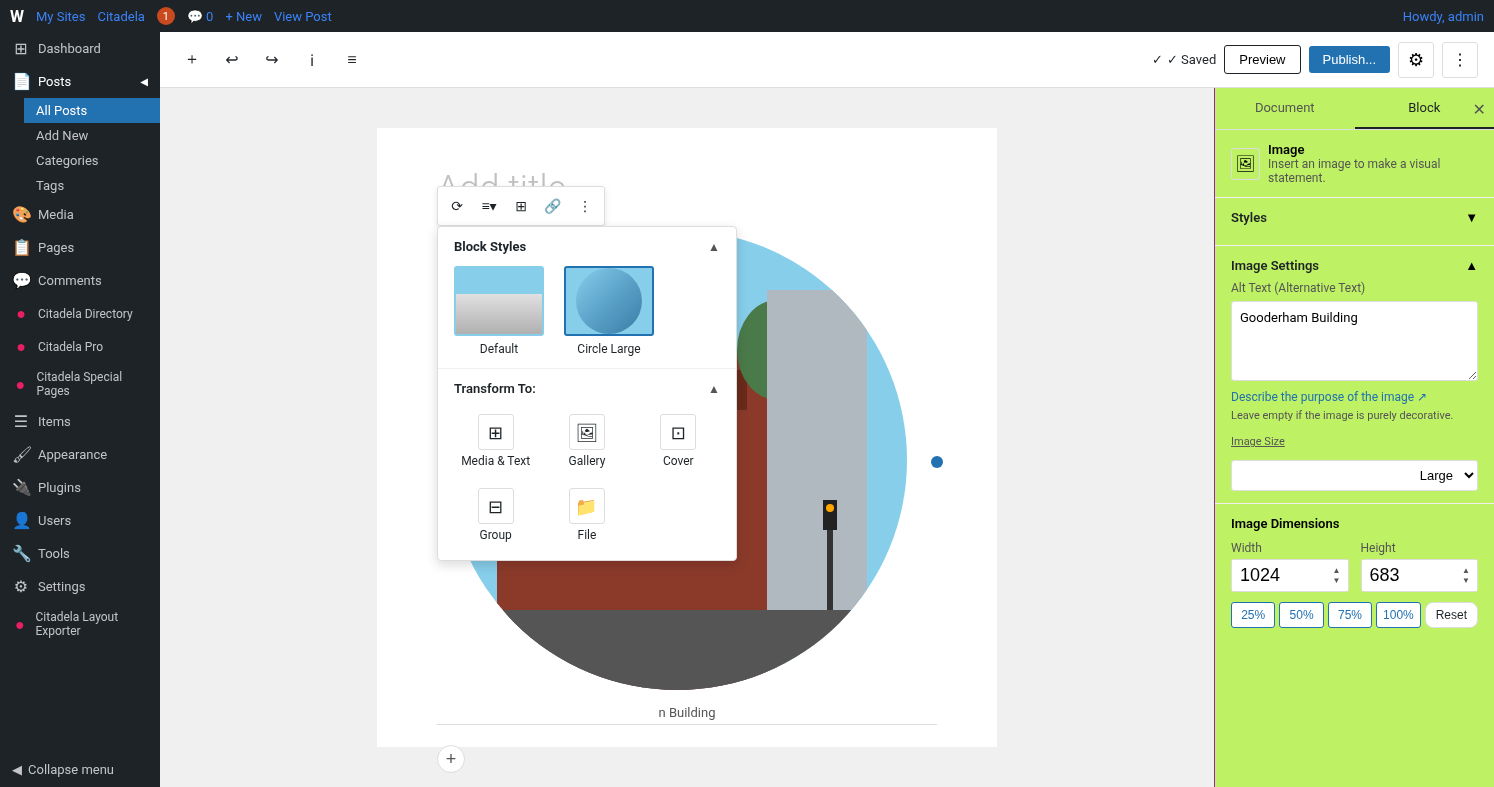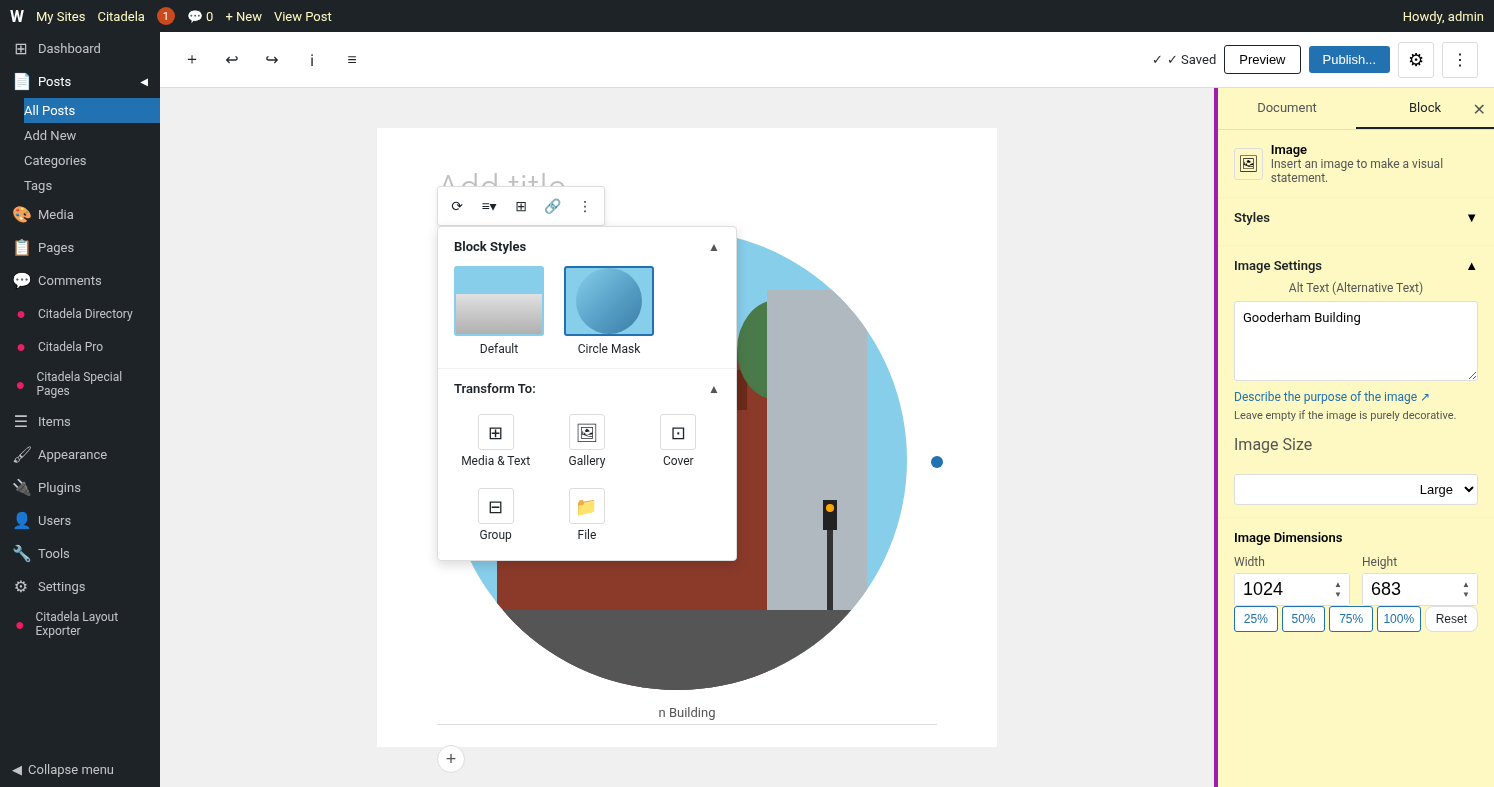--- a/index.html
+++ b/index.html
@@ -10,21 +10,21 @@
       background: #1d2327;
       color: #fff;
       height: 32px;
       display: flex;
       align-items: center;
       padding: 0 10px;
       gap: 12px;
       flex-shrink: 0;
       z-index: 100;
     }
-    .admin-bar a, .admin-bar span { color: #fef9c3; font-size: 13px; text-decoration: none; cursor: pointer; display: flex; align-items: center; gap: 4px; }
+    .admin-bar a, .admin-bar span { color: #3b82f6; font-size: 13px; text-decoration: none; cursor: pointer; display: flex; align-items: center; gap: 4px; }
     .admin-bar-right { margin-left: auto; color: #c3c4c7; }
 
     
     .app-body { display: flex; flex: 1; overflow: hidden; }
 
     
     .sidebar {
       width: 160px;
       background: #1d2327;
       color: #c3c4c7;
@@ -39,21 +39,21 @@
       gap: 8px;
       padding: 7px 12px;
       cursor: pointer;
       color: #c3c4c7;
       font-size: 13px;
       text-decoration: none;
     }
     .sidebar-item.active { background: #2271b1; color: #fff; }
     .sidebar-item.active-parent { color: #fff; }
     .sidebar-sub { padding-left: 24px; }
-    .sidebar-sub .sidebar-item { font-size: 13px; padding: 5px 0; }
+    .sidebar-sub .sidebar-item { font-size: 13px; padding: 5px 12px; }
     .sidebar-icon { font-size: 16px; width: 18px; text-align: center; }
     .sidebar-arrow { margin-left: auto; font-size: 10px; }
 
     .collapse-menu {
       padding: 10px 12px;
       color: #c3c4c7;
       cursor: pointer;
       font-size: 13px;
       display: flex;
       align-items: center;
@@ -299,22 +299,22 @@
       border-radius: 50%;
       position: absolute;
       right: -6px; top: 50%;
       transform: translateY(-50%);
       cursor: ew-resize;
     }
 
     
     .right-panel {
       width: 280px;
-      background: #fef9c3;
-      border-left: 4px solid #a21caf;
+      background: #bef264;
+      border-left: 1px solid #a21caf;
       flex-shrink: 0;
       display: flex;
       flex-direction: column;
       overflow-y: auto;
     }
     .panel-tabs {
       display: flex;
       border-bottom: 1px solid #ddd;
       flex-shrink: 0;
       position: relative;
@@ -367,21 +367,21 @@
     .panel-block-icon {
       width: 32px; height: 32px;
       border: 1px solid #ddd;
       border-radius: 3px;
       display: flex; align-items: center; justify-content: center;
       font-size: 16px;
     }
     .panel-block-name { font-size: 13px; font-weight: 600; }
     .panel-block-desc { font-size: 12px; color: #555; }
 
-    .alt-text-label { font-size: 12px; color: #555; margin-bottom: 6px; text-align: center; }
+    .alt-text-label { font-size: 12px; color: #555; margin-bottom: 6px; }
     .alt-text-area {
       width: 100%;
       border: 1px solid #ddd;
       border-radius: 3px;
       padding: 8px;
       font-size: 13px;
       resize: vertical;
       min-height: 80px;
       outline: none;
       font-family: inherit;
@@ -393,38 +393,38 @@
       display: block;
       margin-top: 6px;
     }
     .describe-note {
       font-size: 11px;
       color: #555;
       margin-top: 4px;
       line-height: 1.4;
     }
 
-    .image-size-label { font-size: 16px; color: #555; margin-bottom: 20px; }
+    .image-size-label { font-size: 11px; color: #555; margin-bottom: 12px; text-decoration: underline; }
     .image-size-select {
       width: 100%;
       border: 1px solid #ddd;
       border-radius: 3px;
       padding: 6px 8px;
       font-size: 13px;
       background: #fff;
       cursor: pointer;
       text-align: right;
     }
 
     .dimensions-section { padding: 12px 16px; }
     .dimensions-title { font-size: 13px; font-weight: 600; margin-bottom: 10px; }
     .dimensions-row {
       display: flex;
       gap: 12px;
-      margin-bottom: 0;
+      margin-bottom: 10px;
     }
     .dimension-group { flex: 1; }
     .dimension-label { font-size: 12px; color: #555; margin-bottom: 4px; }
     .dimension-input-wrap {
       position: relative;
       border: 1px solid #ddd;
       border-radius: 3px;
       display: flex;
       align-items: center;
     }
@@ -631,21 +631,21 @@
                   <div class="style-option">
                     <div class="style-preview">
                       <div class="style-preview-mountain"></div>
                     </div>
                     <span class="style-label">Default</span>
                   </div>
                   <div class="style-option">
                     <div class="style-preview selected">
                       <div class="style-preview-circle"></div>
                     </div>
-                    <span class="style-label">Circle Mask</span>
+                    <span class="style-label">Circle Large</span>
                   </div>
                 </div>
               </div>
               <div class="transform-section">
                 <div class="transform-header">
                   <span class="transform-title">Transform To:</span>
                   <span class="collapse-icon">▲</span>
                 </div>
                 <div class="transform-items">
                   <div class="transform-item">

